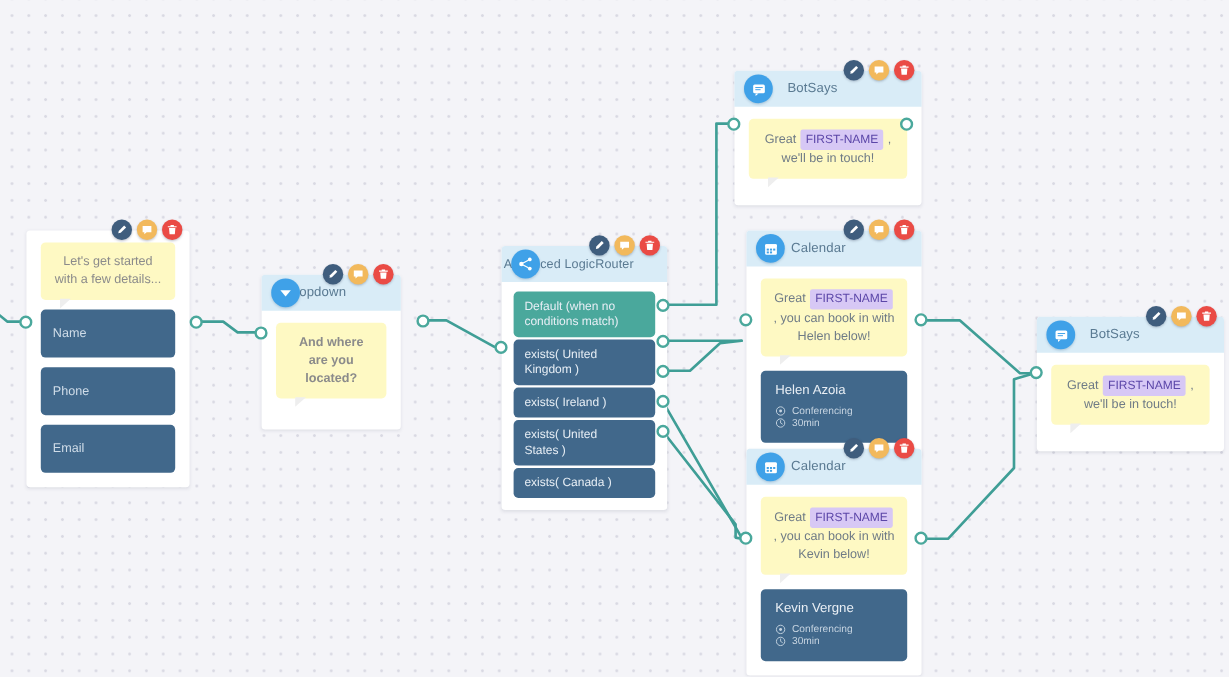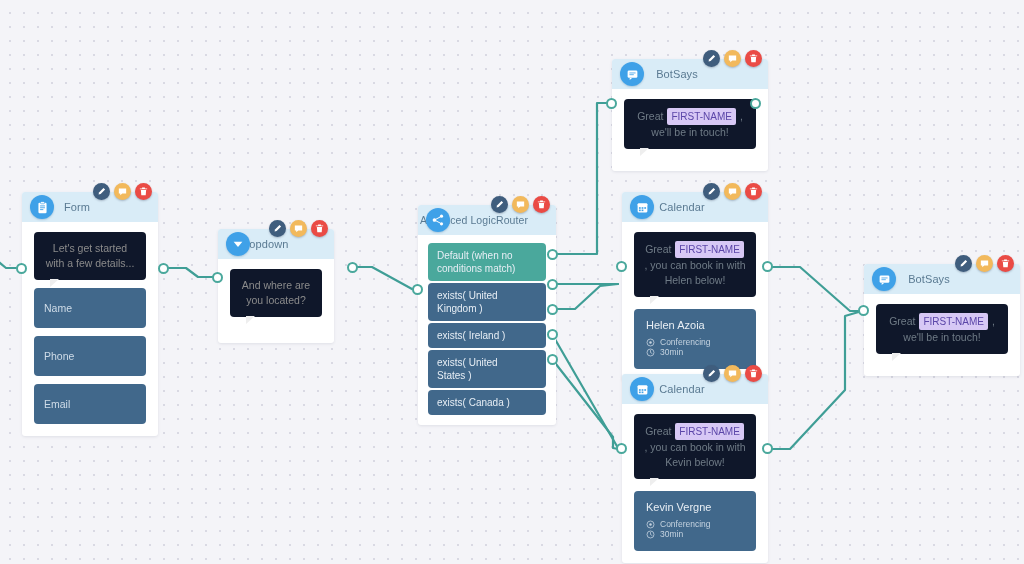--- a/index.html
+++ b/index.html
@@ -93,21 +93,21 @@
   .act-note { background: #f2b95c; }
   .act-del  { background: #ea4b45; }
   .act svg { display:block; }
 
   
   .node-body { padding: 10px 12px 12px 12px; }
 
   
   .bubble {
     position: relative;
-    background: #0f172a;
+    background: #fef9c3;
     border-radius: 4px;
     padding: 9px 10px;
     font-size: 10.5px;
     line-height: 15px;
     color: #8b8b8b;
     text-align: center;
   }
   .bubble:after {
     content: "";
     position: absolute;
@@ -226,32 +226,20 @@
         <svg width="9" height="9" viewBox="0 0 16 16">
             <path d="M1.5 2.5h13v9h-7l-3.5 3v-3h-2.5z" fill="#fff"></path>
           </svg>
       </div>
       <div class="act act-del">
         <svg width="9" height="9" viewBox="0 0 16 16">
             <path d="M5.5 1h5v1.6h4v1.6h-13V2.6h4zM3.3 5.4h9.4l-.8 9.3H4.1z" fill="#fff"></path>
           </svg>
       </div>
     </div>
-    <div class="node-head">
-      <div class="head-icon">
-        <svg width="13" height="13" viewBox="0 0 16 16">
-          <rect x="3" y="2" width="10" height="13" rx="1.5" fill="#fff"></rect>
-          <rect x="5.5" y="0.8" width="5" height="2.6" rx="1" fill="#fff" stroke="#3fa1e8" stroke-width="0.8"></rect>
-          <rect x="5" y="5.5" width="6" height="1.1" fill="#3fa1e8"></rect>
-          <rect x="5" y="7.8" width="6" height="1.1" fill="#3fa1e8"></rect>
-          <rect x="5" y="10.1" width="4" height="1.1" fill="#3fa1e8"></rect>
-        </svg>
-      </div>
-      <div class="node-title">Form</div>
-    </div>
     <div class="node-body">
       <div class="bubble">Let's get started with a few details...</div>
       <div class="field">Name</div>
       <div class="field">Phone</div>
       <div class="field">Email</div>
     </div>
     <div class="port" style="left:-6px; top:71px;"></div>
     <div class="port" style="left:136px; top:71px;"></div>
   </div>
 
@@ -274,21 +262,21 @@
       </div>
     </div>
     <div class="node-head">
       <div class="head-icon">
         <svg width="14" height="14" viewBox="0 0 16 16">
           <path d="M3 5.5h10l-5 6z" fill="#fff"></path>
         </svg>
       </div>
       <div class="node-title">Dropdown</div>
     </div>
-    <div class="node-body" style="padding-bottom:26px;">
+    <div class="node-body" style="padding-bottom:26px;font-weight:bold;">
       <div class="bubble" style="text-align:center;">And where are you located?</div>
     </div>
     <div class="port" style="left:-6px; top:43px;"></div>
     <div class="port" style="left:129px; top:33px;"></div>
   </div>
 
   <div class="node" style="left:418px; top:205px; width:138px;">
     <div class="actions">
       <div class="act act-edit">
         <svg width="9" height="9" viewBox="0 0 16 16">

